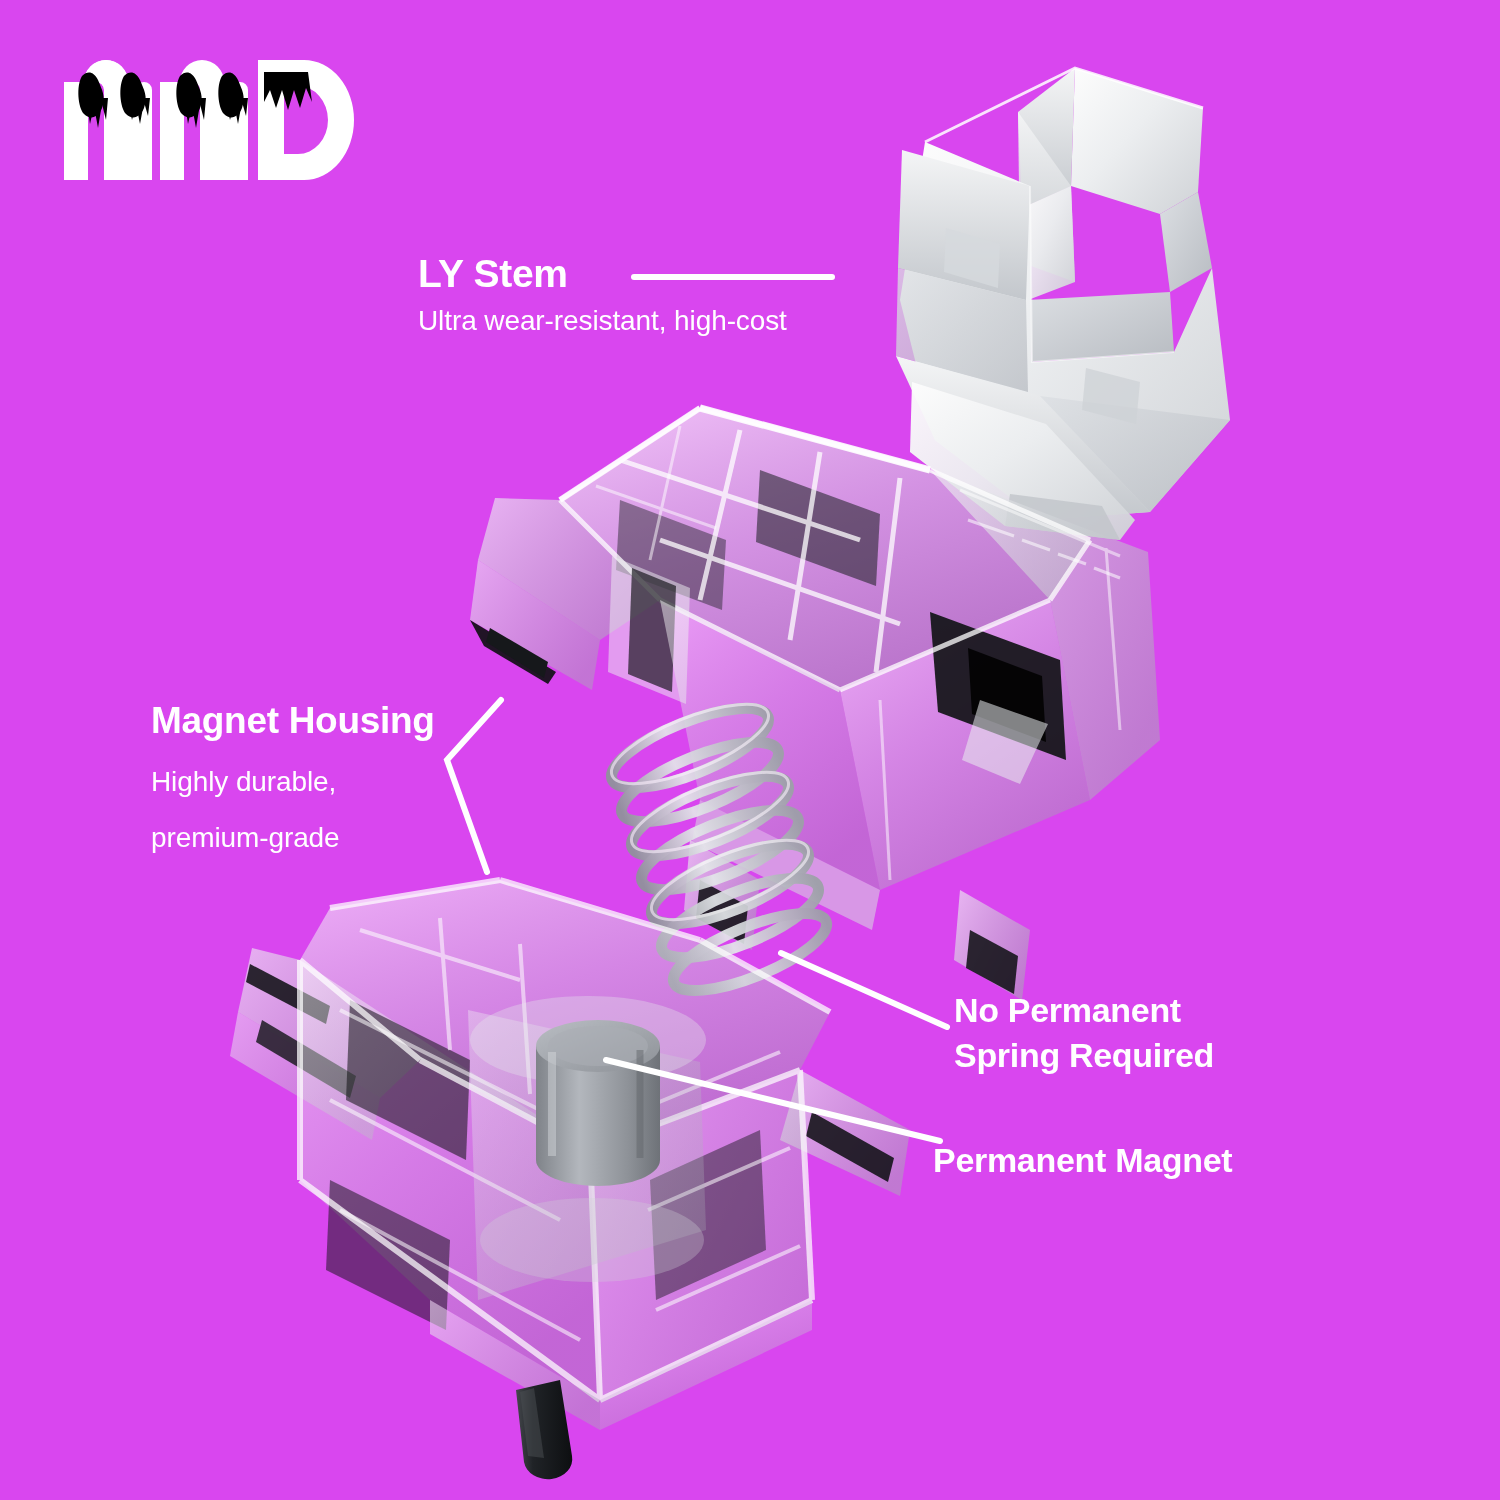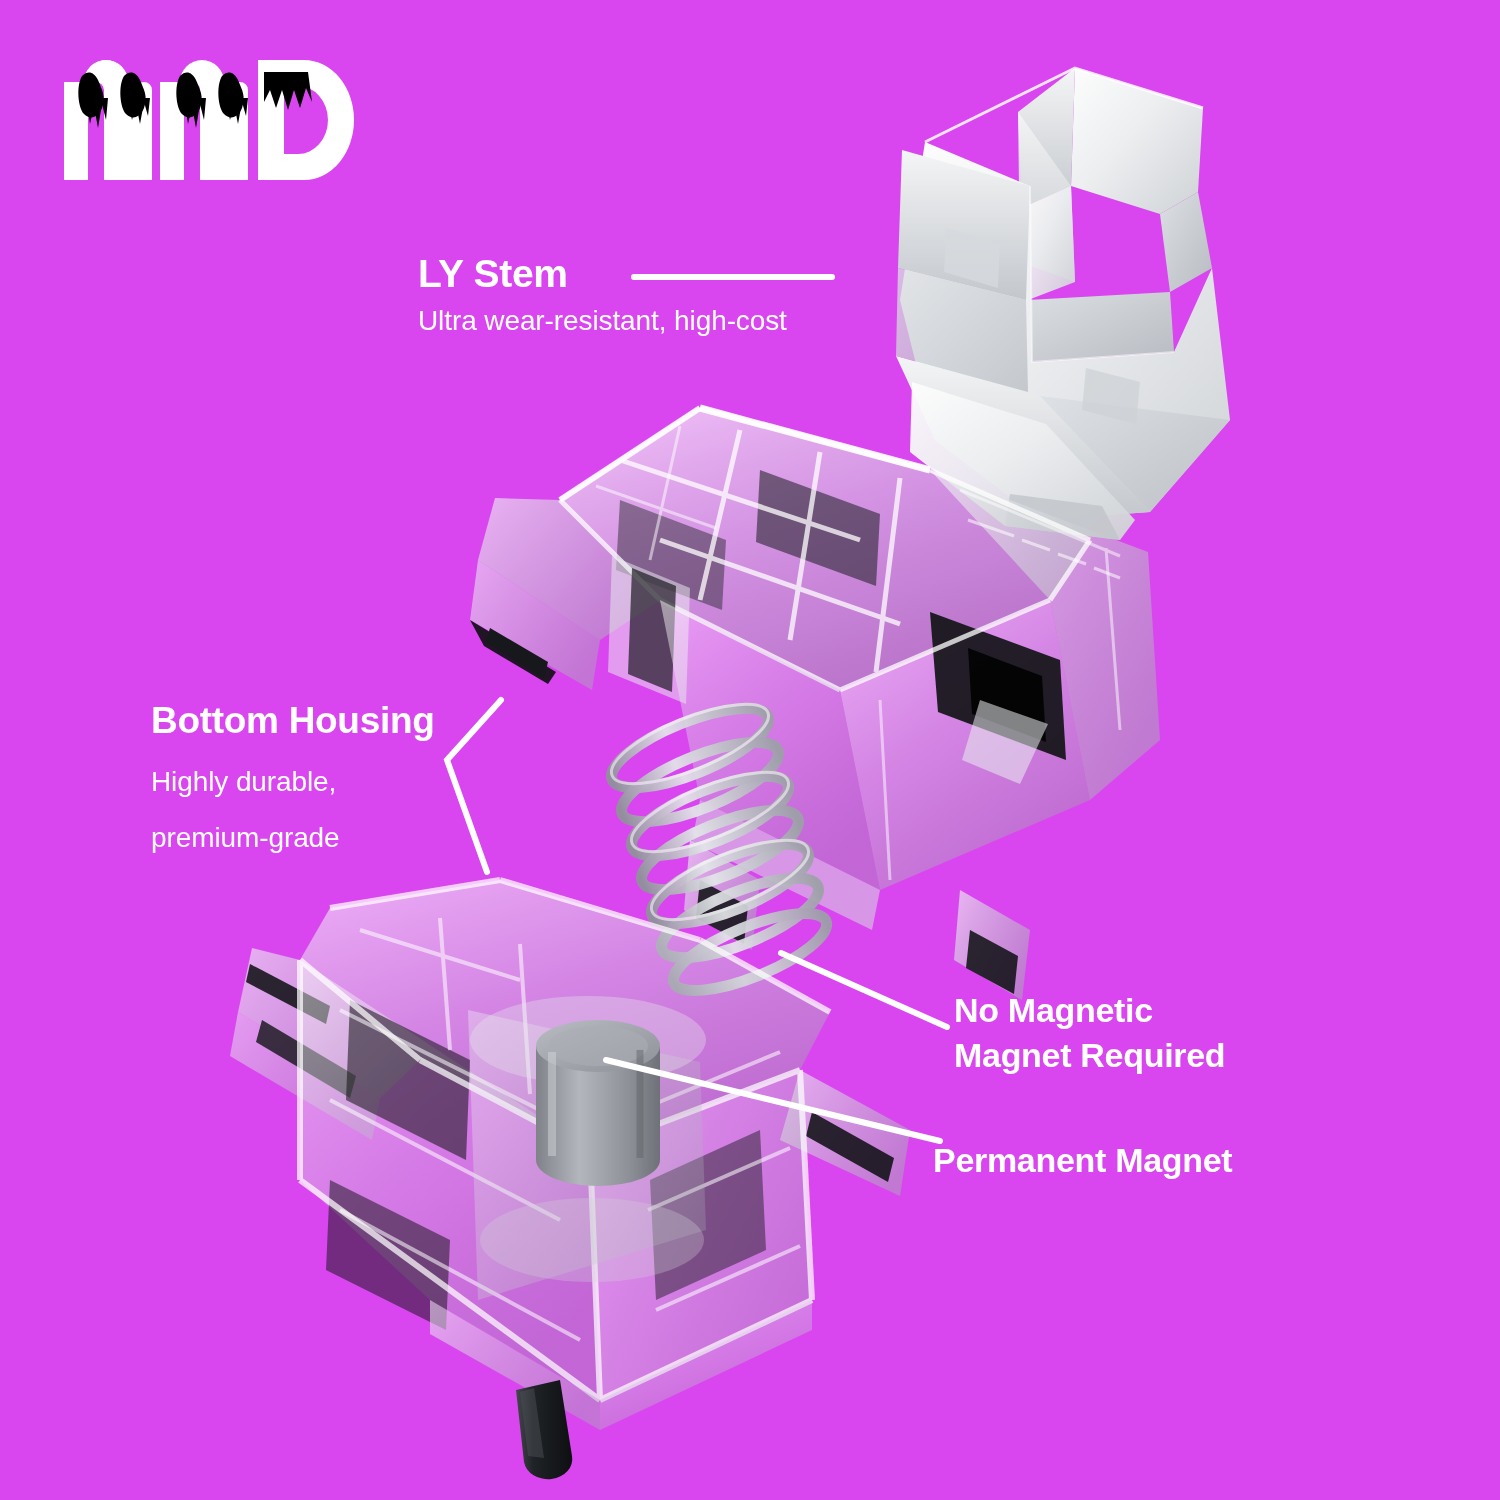--- a/index.html
+++ b/index.html
@@ -317,27 +317,27 @@
       </g>
     </svg>
   </div>
 
   <div class="callout" id="co-stem">
     <div class="c-head">LY Stem</div>
     <div class="c-sub">Ultra wear-resistant, high-cost</div>
   </div>
 
   <div class="callout" id="co-housing">
-    <div class="c-head">Bottom Housing</div>
+    <div class="c-head">Magnet Housing</div>
     <div class="c-sub">Highly durable,</div>
     <div class="c-sub">premium-grade</div>
   </div>
 
   <div class="callout" id="co-spring">
-    <div class="c-head">No Magnetic</div>
-    <div class="c-head">Magnet Required</div>
+    <div class="c-head">No Permanent</div>
+    <div class="c-head">Spring Required</div>
   </div>
 
   <div class="callout" id="co-magnet">
     <div class="c-head">Permanent Magnet</div>
   </div>
 
 </div>
 
 </body></html>

